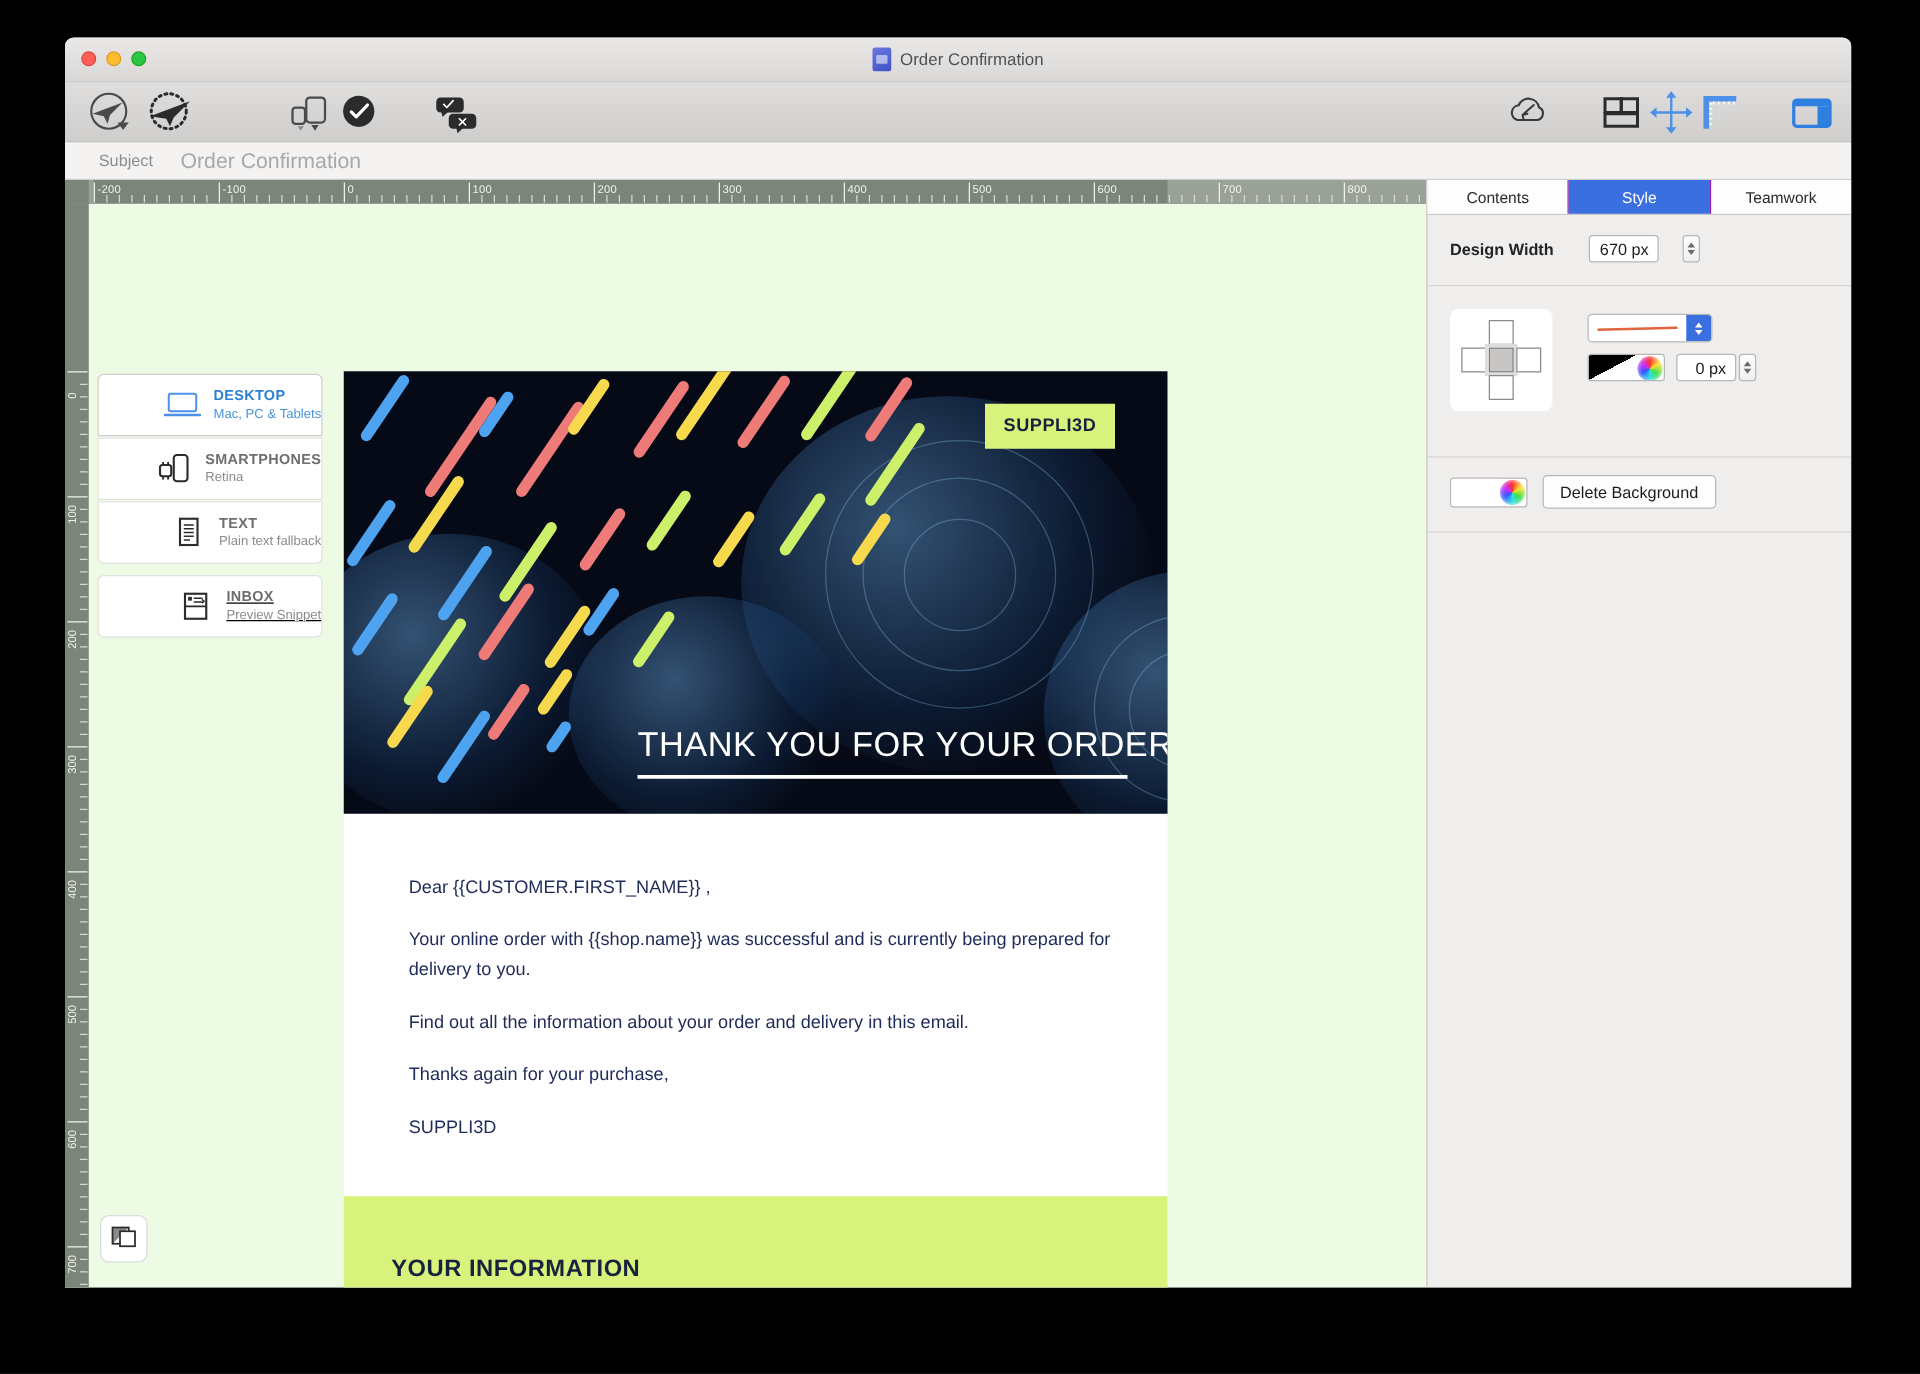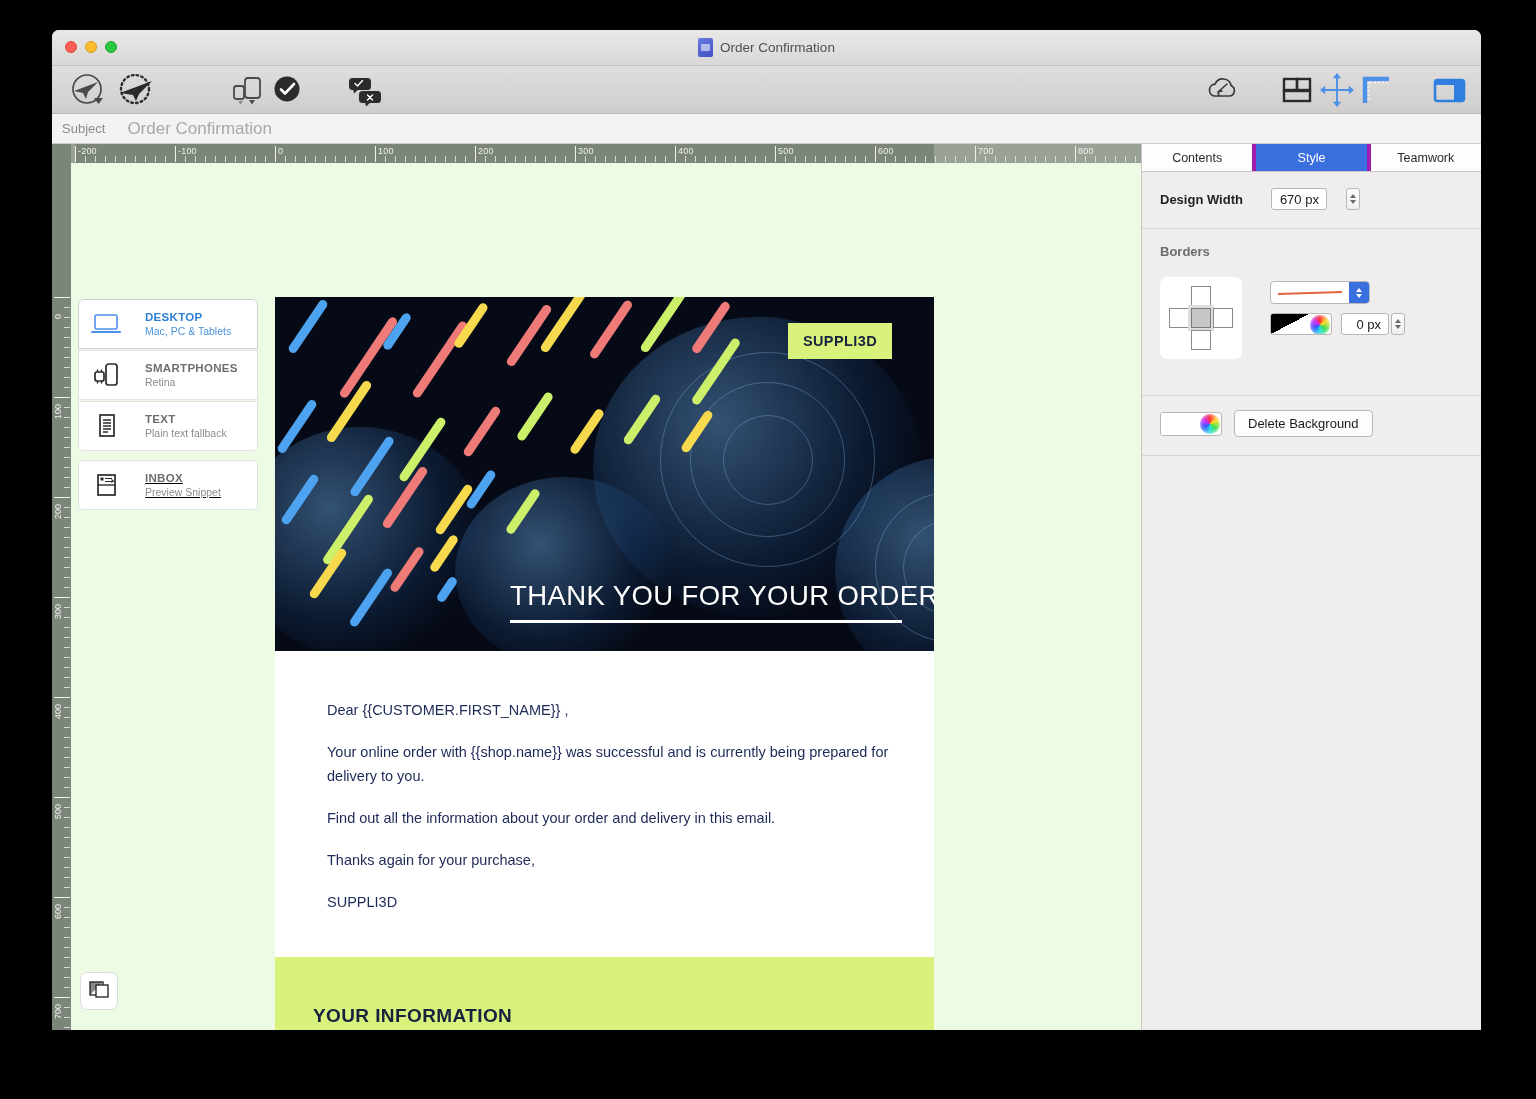--- a/index.html
+++ b/index.html
@@ -60,21 +60,21 @@
   .tb-icon { position: absolute; top: 4px; }
   .tb-icon svg { display: block; }
 
   
   #subjectbar {
     position: relative; height: 30px;
     background: #f4f3f2;
     border-bottom: 1px solid #cfcecd;
     display: flex; align-items: center;
   }
-  #subject-label { margin-left: 10px; font-size: 13px; color: #8d8d8d; }
+  #subject-label { margin-left: 27px; font-size: 13px; color: #8d8d8d; }
   #subject-value { margin-left: 22px; font-size: 17px; color: #a8a8a8; font-weight: 400; }
 
   
   #body-split { position: relative; height: 886px; }
 
   
   #canvas-area {
     position: absolute; left: 0; top: 0;
     width: 1089px; height: 886px;
     background: #edfae4;
@@ -105,22 +105,22 @@
   .ruler-band { position: absolute; top: 0; height: 19px; background: #9aa298; }
 
   
   #device-list {
     position: absolute; left: 26px; top: 155px;
     width: 180px;
   }
   .device-item {
     height: 50px; background: #fff;
     border: 1px solid #e2e2e2;
-    display: flex; align-items: center; gap: 24px;
-    padding-left: 12px; margin-bottom: 1px;
+    display: flex; align-items: center; gap: 10px;
+    padding-left: 12px; margin-bottom: 1px; justify-content: flex-end;
   }
   .device-item.first { border-radius: 5px 5px 0 0; }
   .device-item.sel { border: 1px solid #cfcfcf; }
   .device-item.gap { margin-top: 9px; border-radius: 5px; text-decoration: underline; }
   .device-item.last { border-radius: 0 0 5px 5px; }
   .device-ic { width: 30px; display: flex; justify-content: center; }
   .device-text { line-height: 1.25; }
   .device-name { font-size: 11.5px; font-weight: bold; color: #6e6e6e; letter-spacing: .3px; }
   .device-sub { font-size: 10.5px; color: #8b8b8b; }
   .device-item.sel .device-name { color: #2c7fd4; }
@@ -187,21 +187,21 @@
   #inspector {
     position: absolute; left: 1089px; top: 0;
     width: 340px; height: 886px;
     background: #f0eeec;
     border-left: 1px solid #c9c7c5;
   }
   #tabs { display: flex; height: 28px; border-bottom: 1px solid #c9c7c5; }
   .tab {
     flex: 1; display: flex; align-items: center; justify-content: center;
     font-size: 12.5px; color: #2b2b2b; background: #fdfdfd;
-    border-right: 4px solid #a21caf;
+    border-right: 1px solid #a21caf;
   }
   .tab:last-child { border-right: none; }
   .tab.active { background: #3a6fe0; color: #fff; }
 
   .sec-title {
     text-align: center; font-size: 13px; color: #6c6c6c;
     font-weight: 600; padding: 17px 0 0 0;
   }
   .sec-sep { height: 1px; background: #d7d5d3; margin-top: 18px; }
   .sec-label {
@@ -764,21 +764,20 @@
       <div id="dw-row">
         <div id="dw-label">Design Width</div>
         <div class="txtfield" style="width:56px;">670 px</div>
         <div class="stepper" style="margin-left:-9px;">
           <i class="up"></i>
             <i class="dn"></i>
         </div>
       </div>
 
       <div class="sec-sep"></div>
-      <div class="sec-label">Borders</div>
 
       <div id="borders-row">
         <div id="border-picker">
           <div class="bsq top"></div>
           <div class="bsq left"></div>
           <div class="bsq center"></div>
           <div class="bsq right"></div>
           <div class="bsq bottom"></div>
         </div>
         <div id="border-ctrls">

